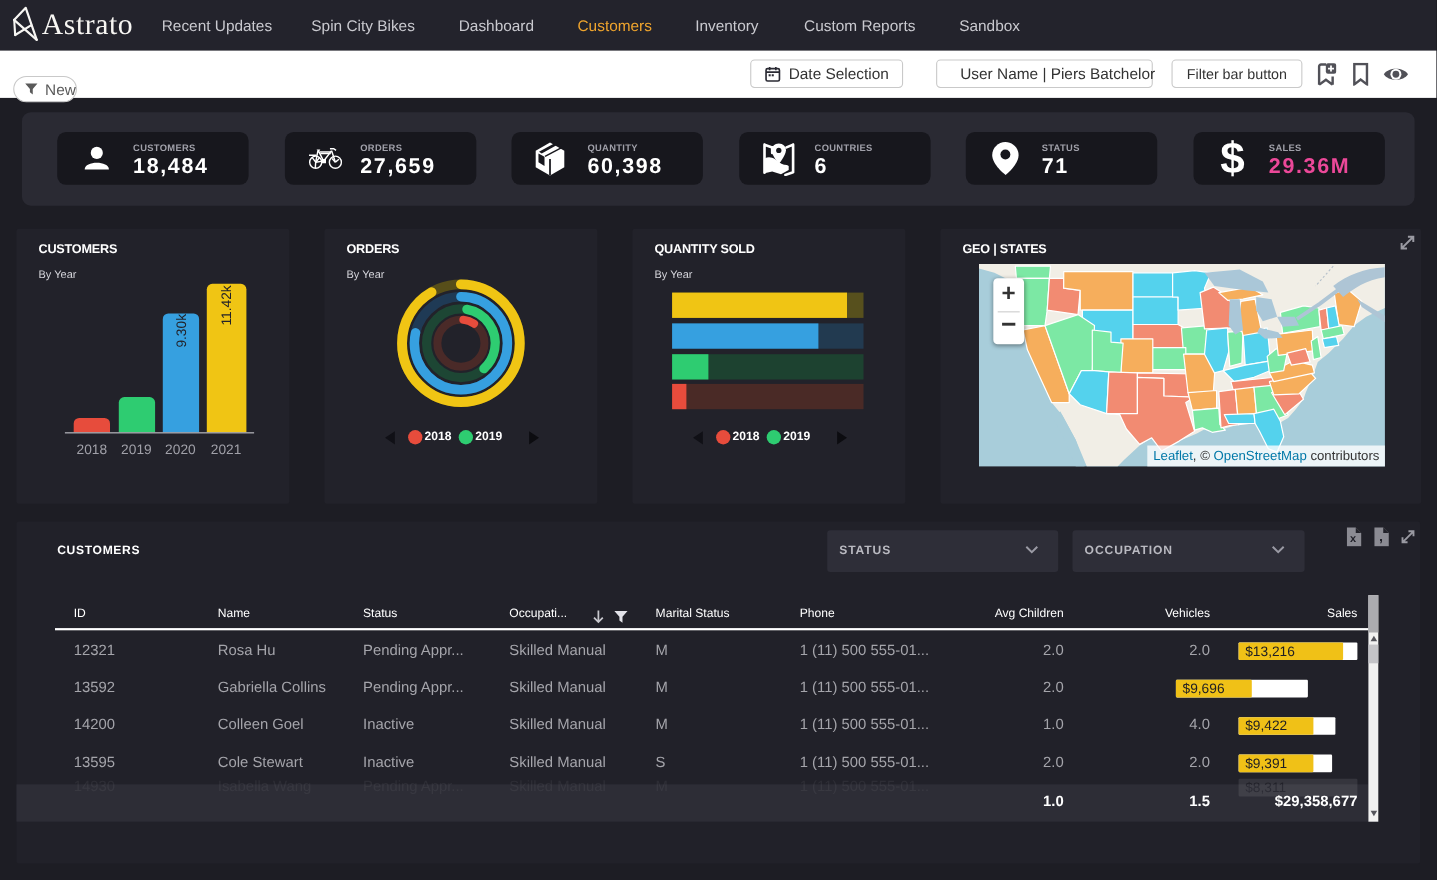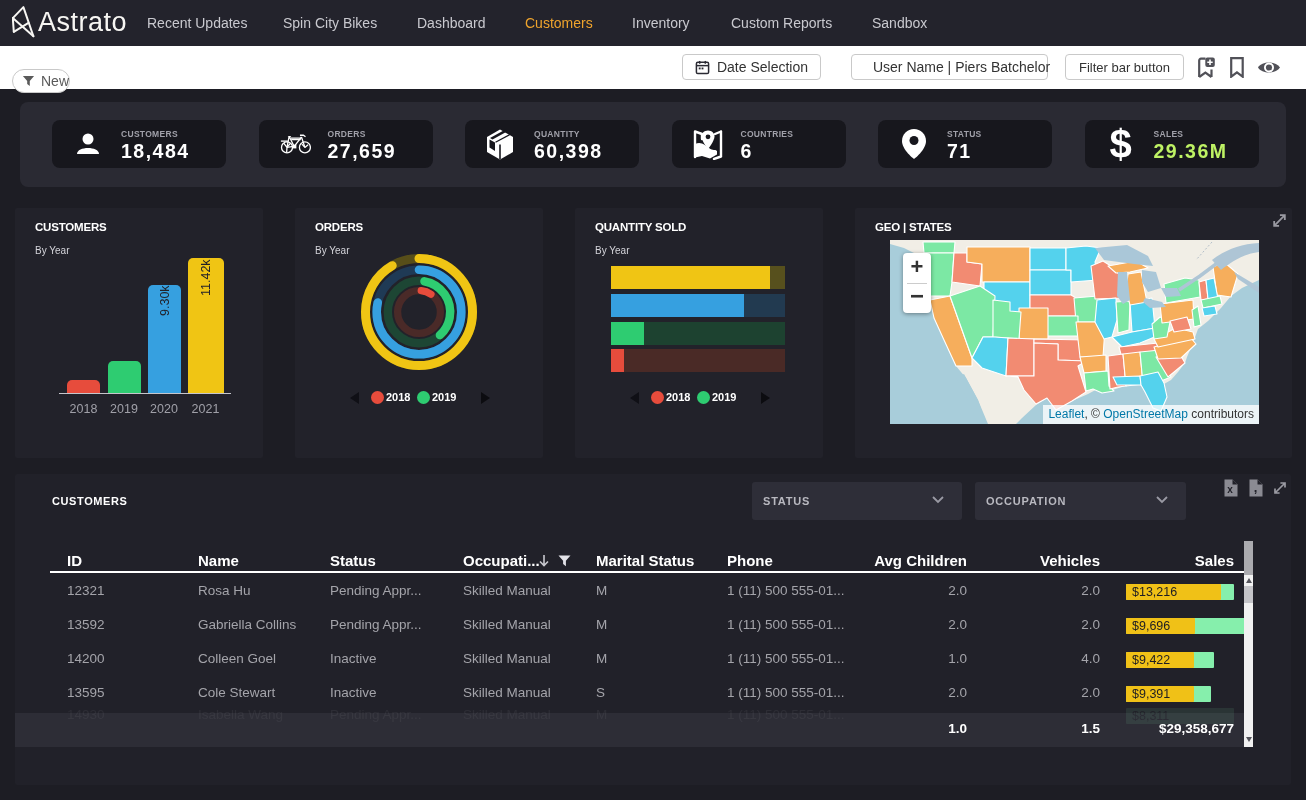--- a/index.html
+++ b/index.html
@@ -1,46 +1,46 @@
 <!DOCTYPE html>
 <html><head>
 <meta charset="utf-8">
 <style>
 *{margin:0;padding:0;box-sizing:border-box}
 body{font-family:"Liberation Sans",sans-serif;background:#1d1d24;}
 #app{position:relative;width:1306px;height:800px;background:#1d1d24;overflow:hidden}
 .abs{position:absolute}
 
 #nav{position:absolute;left:0;top:0;width:1306px;height:46px;background:#23232c}
-#logo{position:absolute;left:38px;top:7px;font-family:Liberation Sans, sans-serif;font-size:27px;color:#f7f6f3;letter-spacing:0.5px}
+#logo{position:absolute;left:38px;top:7px;font-family:Liberation Serif, serif;font-size:27px;color:#f7f6f3;letter-spacing:0.5px}
 .navitem{position:absolute;top:15px;font-size:14px;color:#c9c9cf}
 .navitem.active{color:#efa42d}
 
 #toolbar{position:absolute;left:0;top:46px;width:1306px;height:43px;background:#ffffff}
 .pill{position:absolute;display:flex;align-items:center;border:1px solid #c9c9c9;background:#fff;color:#4a4a4a;font-size:14px;white-space:nowrap}
 
 #kpiband{position:absolute;left:20px;top:102px;width:1266px;height:85px;background:#2a2a33;border-radius:8px}
 .kpicard{position:absolute;top:18px;width:174px;height:48px;background:#17171d;border-radius:8px}
 .kpiicon{position:absolute;left:20px;top:8px;width:32px;height:32px;display:flex;align-items:center;justify-content:center}
 .kpilabel{position:absolute;left:69px;top:9px;font-size:8.5px;font-weight:bold;letter-spacing:0.3px;color:#a0a0a9}
 .kpival{position:absolute;left:69px;top:20px;font-size:19.5px;font-weight:bold;color:#fff;letter-spacing:1.5px}
 
 .card{position:absolute;top:208px;height:250px;background:#22222a;border-radius:2px}
 .ctitle{position:absolute;left:20px;top:13px;font-size:11.5px;font-weight:bold;color:#fff;letter-spacing:-0.2px}
 .csub{position:absolute;left:20px;top:37px;font-size:10px;color:#d4d4da}
 .legend{position:absolute;top:182px;left:0;width:248px;height:14px;font-size:11px;font-weight:bold;color:#fff}
 .ldot{position:absolute;top:1px;width:13px;height:13px;border-radius:50%}
 .larr{position:absolute;top:2px;width:0;height:0;border-top:6px solid transparent;border-bottom:6px solid transparent}
 
 #tablecard{position:absolute;left:15px;top:474px;width:1276px;height:311px;background:#212129;border-radius:2px}
-.th{position:absolute;font-size:15px;font-weight:bold;color:#fff}
+.th{position:absolute;font-size:11px;font-weight:normal;color:#fff}
 .td{position:absolute;font-size:13.5px;color:#a4a4aa;white-space:nowrap}
 .tdr{text-align:right}
 .drop{position:absolute;top:8px;height:38px;background:#2e2e38;border-radius:3px;color:#b9b9c0;font-size:11px;font-weight:bold;letter-spacing:0.8px}
-.salesbar{position:absolute;height:16px;background:#86efac;border-radius:1px}
+.salesbar{position:absolute;height:16px;background:#ffffff;border-radius:1px}
 .salesfill{position:absolute;left:0;top:0;height:16px;background:#f0c117;border-radius:1px}
 .salestxt{position:absolute;left:6px;top:1px;font-size:12.5px;color:#1d1d24}
 </style>
 </head>
 <body>
 <div id="app">
 
   <div id="nav">
     <svg class="abs" style="left:12px;top:5px" width="24" height="34" viewBox="0 0 24 34">
       <g stroke="#f7f6f3" stroke-width="2" fill="none" stroke-linejoin="round" stroke-linecap="round">
@@ -178,21 +178,21 @@
           </svg>
         </div>
       <div class="kpilabel">STATUS</div>
         <div class="kpival">71</div>
     </div>
     <div class="kpicard" style="left:1064.5px">
       <div class="kpiicon">
           <div style="color:#fff;font-size:40px;font-weight:bold;line-height:34px">$</div>
         </div>
       <div class="kpilabel">SALES</div>
-        <div class="kpival" style="color:#bef264">29.36M</div>
+        <div class="kpival" style="color:#ec4899">29.36M</div>
     </div>
   </div>
 
   <div class="card" style="left:15px;width:248px">
     <div class="ctitle">CUSTOMERS</div>
     <div class="csub">By Year</div>
     <div class="abs" style="left:52px;top:172px;width:33px;height:13px;background:#e74c3c;border-radius:5px 5px 0 0"></div>
     <div class="abs" style="left:92.5px;top:153px;width:33px;height:32px;background:#2ecc71;border-radius:5px 5px 0 0"></div>
     <div class="abs" style="left:132.5px;top:77px;width:33px;height:108px;background:#36a0e0;border-radius:5px 5px 0 0"></div>
     <div class="abs" style="left:172.5px;top:50px;width:36px;height:135px;background:#f0c514;border-radius:5px 5px 0 0"></div>
@@ -393,21 +393,21 @@
         <div class="salestxt">$13,216</div>
       </div>
     <div class="td" style="left:52px;top:143px">13592</div>
     <div class="td" style="left:183px;top:143px">Gabriella Collins</div>
     <div class="td" style="left:315px;top:143px">Pending Appr...</div>
     <div class="td" style="left:448px;top:143px">Skilled Manual</div>
     <div class="td" style="left:581px;top:143px">M</div>
     <div class="td" style="left:712px;top:143px">1 (11) 500 555-01...</div>
     <div class="td tdr" style="left:832px;top:143px;width:120px">2.0</div>
     <div class="td tdr" style="left:1005px;top:143px;width:80px">2.0</div>
-    <div class="salesbar" style="left:1111px;top:144px;width:120px">
+    <div class="salesbar" style="left:1054px;top:144px;width:120px">
         <div class="salesfill" style="width:69px"></div>
         <div class="salestxt">$9,696</div>
       </div>
     <div class="td" style="left:52px;top:177px">14200</div>
     <div class="td" style="left:183px;top:177px">Colleen Goel</div>
     <div class="td" style="left:315px;top:177px">Inactive</div>
     <div class="td" style="left:448px;top:177px">Skilled Manual</div>
     <div class="td" style="left:581px;top:177px">M</div>
     <div class="td" style="left:712px;top:177px">1 (11) 500 555-01...</div>
     <div class="td tdr" style="left:832px;top:177px;width:120px">1.0</div>

